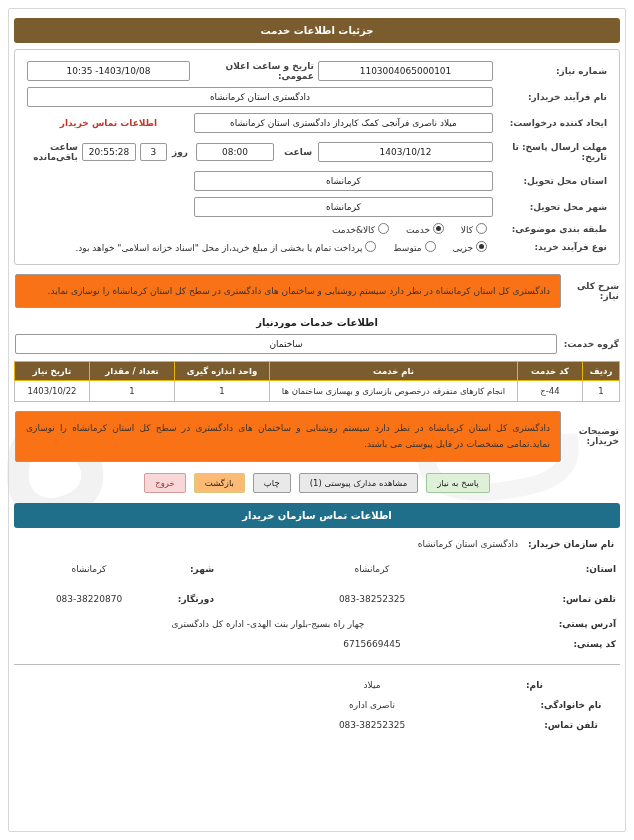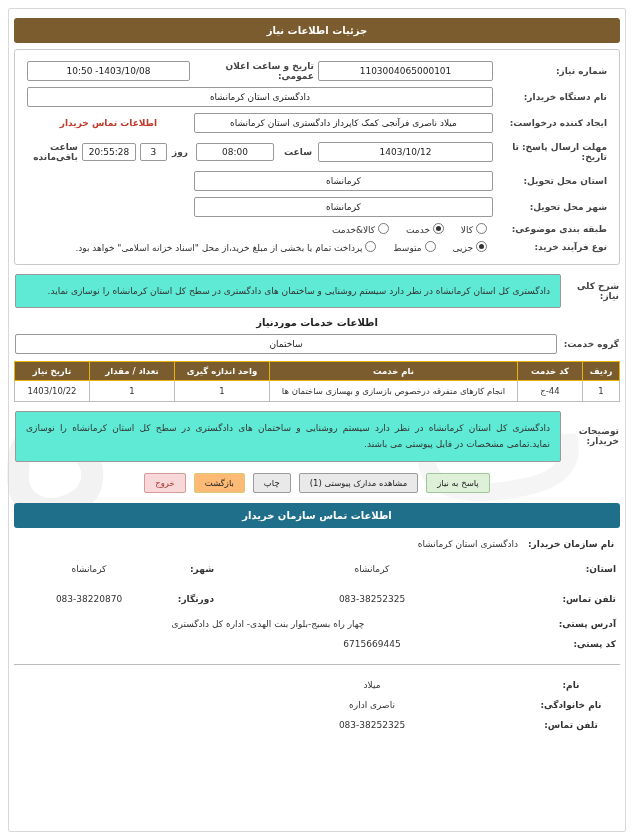--- a/index.html
+++ b/index.html
@@ -56,21 +56,21 @@
   }
   .radio.on::after{
     content:"";position:absolute;left:2px;top:2px;width:5px;height:5px;border-radius:50%;
     background:#333;
   }
   .opt{display:inline-block;margin-left:14px;font-size:9px;color:#333;}
   .lbl-block{font-weight:bold;font-size:9px;color:#444;text-align:right;}
 
   .desc-box{
     border:1px solid #999;border-radius:2px;padding:8px 10px;font-size:9px;
-    line-height:1.8;text-align:justify;background:#5eead4;
+    line-height:1.8;text-align:justify;background:#f97316;
   }
   .heading{
     font-weight:bold;font-size:10px;color:#222;margin:8px 0 5px 0;text-align:center;
   }
   table.grid{
     width:100%;border-collapse:collapse;font-size:8.5px;
   }
   table.grid th{
     background:#7a5c2e;color:#fff;border:1px solid #eab308;padding:4px 2px;font-weight:bold;
   }
@@ -100,37 +100,37 @@
 <body>
 
 <div class="page">
   <div class="watermark">ه</div>
   <div class="watermark2">ت</div>
   <div class="outer-border"></div>
 
   <div class="content">
     <div class="topline"></div>
 
-    <div class="section-head">جزئیات اطلاعات نیاز</div>
+    <div class="section-head">جزئیات اطلاعات خدمت</div>
 
     <div class="panel">
       <table class="form">
         <tbody>
             <tr>
           <td class="lbl">شماره نیاز:</td>
           <td style="width:175px;">
                 <div class="val-box">1103004065000101</div>
               </td>
           <td class="lbl" style="width:120px;">تاریخ و ساعت اعلان عمومی:</td>
           <td>
-                <div class="val-box">1403/10/08- 10:50</div>
-              </td>
-        </tr>
-        <tr>
-          <td class="lbl">نام دستگاه خریدار:</td>
+                <div class="val-box">1403/10/08- 10:35</div>
+              </td>
+        </tr>
+        <tr>
+          <td class="lbl">نام فرآیند خریدار:</td>
           <td colspan="3">
                 <div class="val-box">دادگستری استان کرمانشاه</div>
               </td>
         </tr>
         <tr>
           <td class="lbl">ایجاد کننده درخواست:</td>
           <td colspan="2">
                 <div class="val-box">میلاد  ناصری  فرآنجی کمک کاپرداز دادگستری استان کرمانشاه</div>
               </td>
           <td style="text-align:center;">
@@ -318,21 +318,21 @@
       </tr>
     </tbody>
       </table>
 
     <hr class="hr">
 
 
     <table class="contact-table">
       <tbody>
           <tr>
-        <td class="ct-lbl" style="width:90px;text-align:center;">نام:</td>
+        <td class="ct-lbl" style="width:90px;text-align:left;">نام:</td>
         <td class="ct-val">میلاد</td>
         <td style="width:200px;"></td>
       </tr>
       <tr>
         <td class="ct-lbl" style="text-align:center;">نام خانوادگی:</td>
         <td class="ct-val">ناصری اداره</td>
         <td></td>
       </tr>
       <tr>
         <td class="ct-lbl" style="text-align:center;">تلفن تماس:</td>

